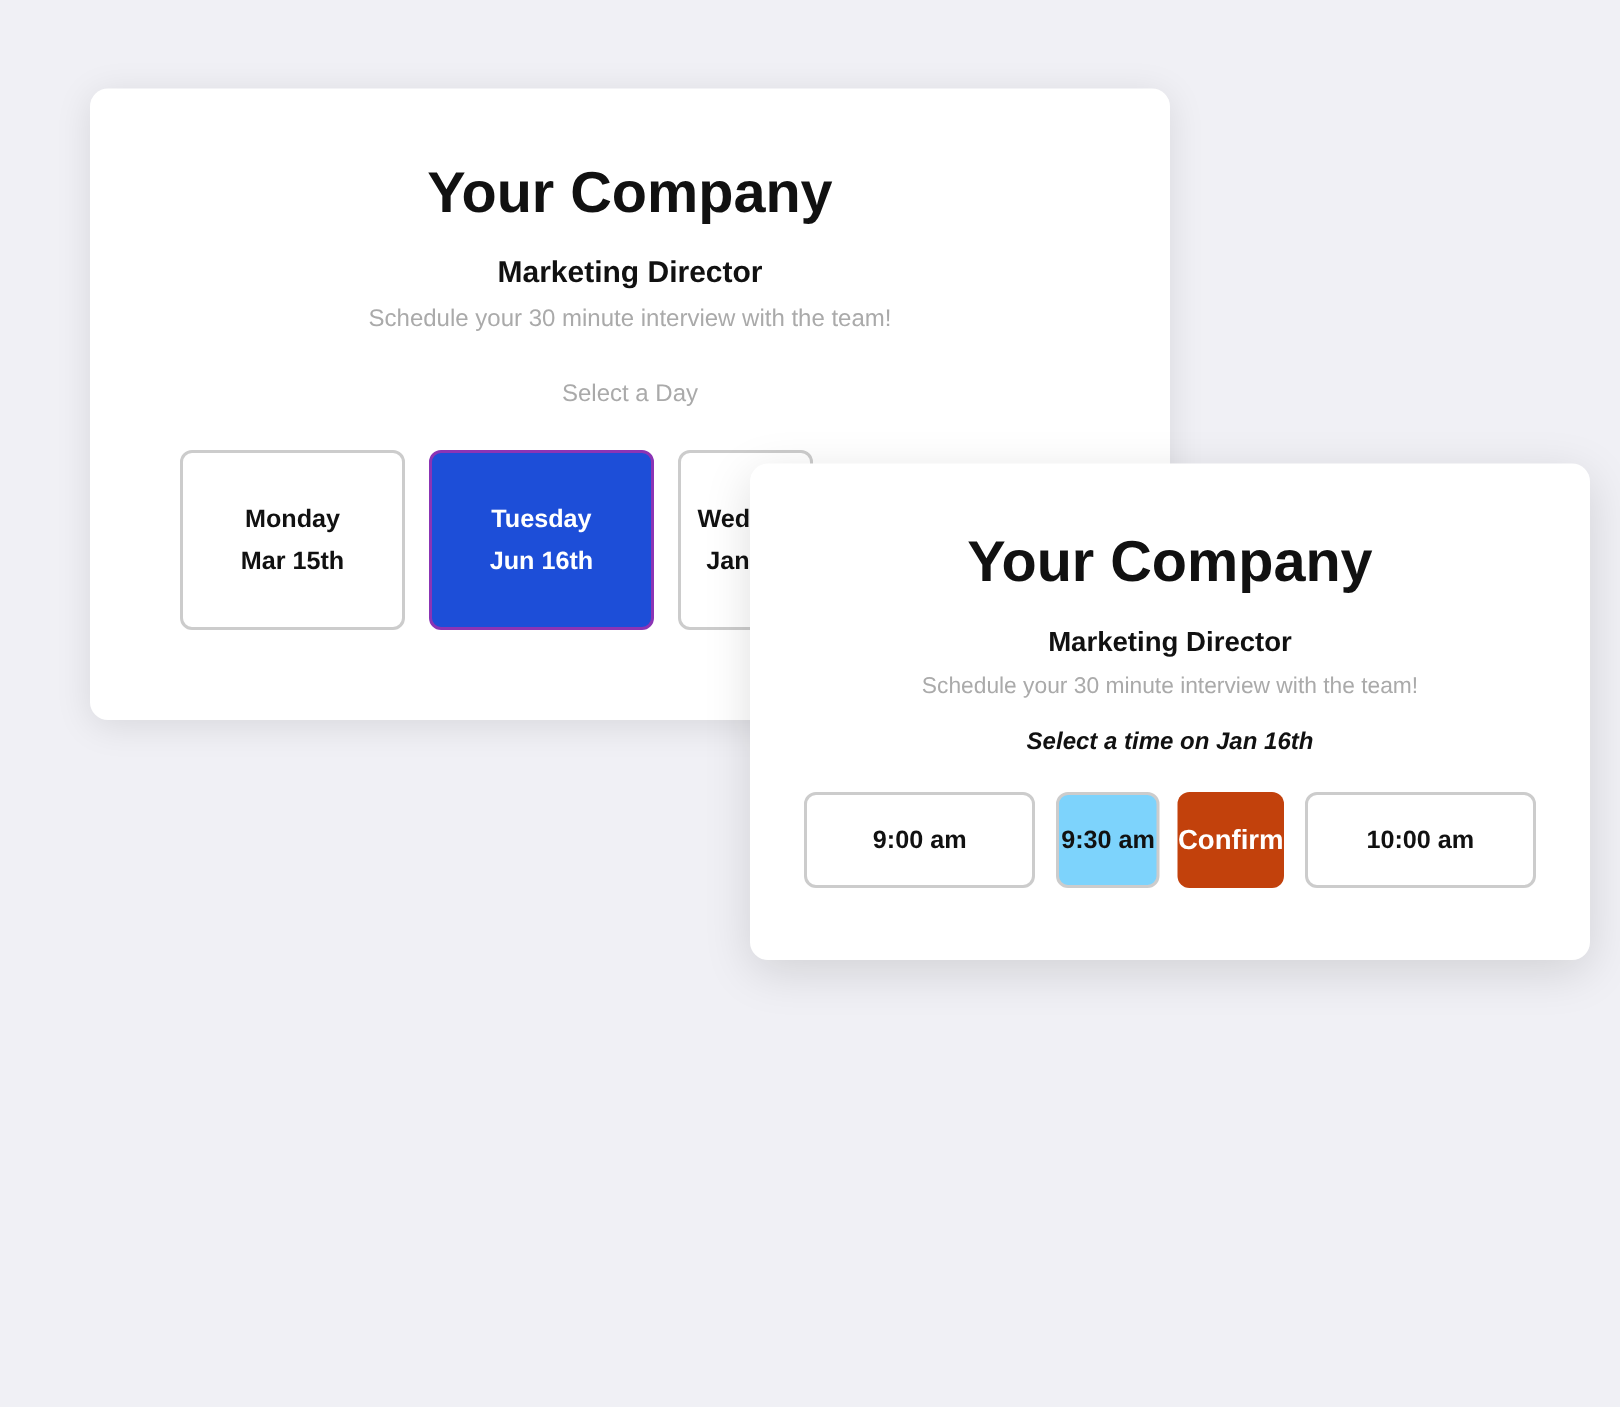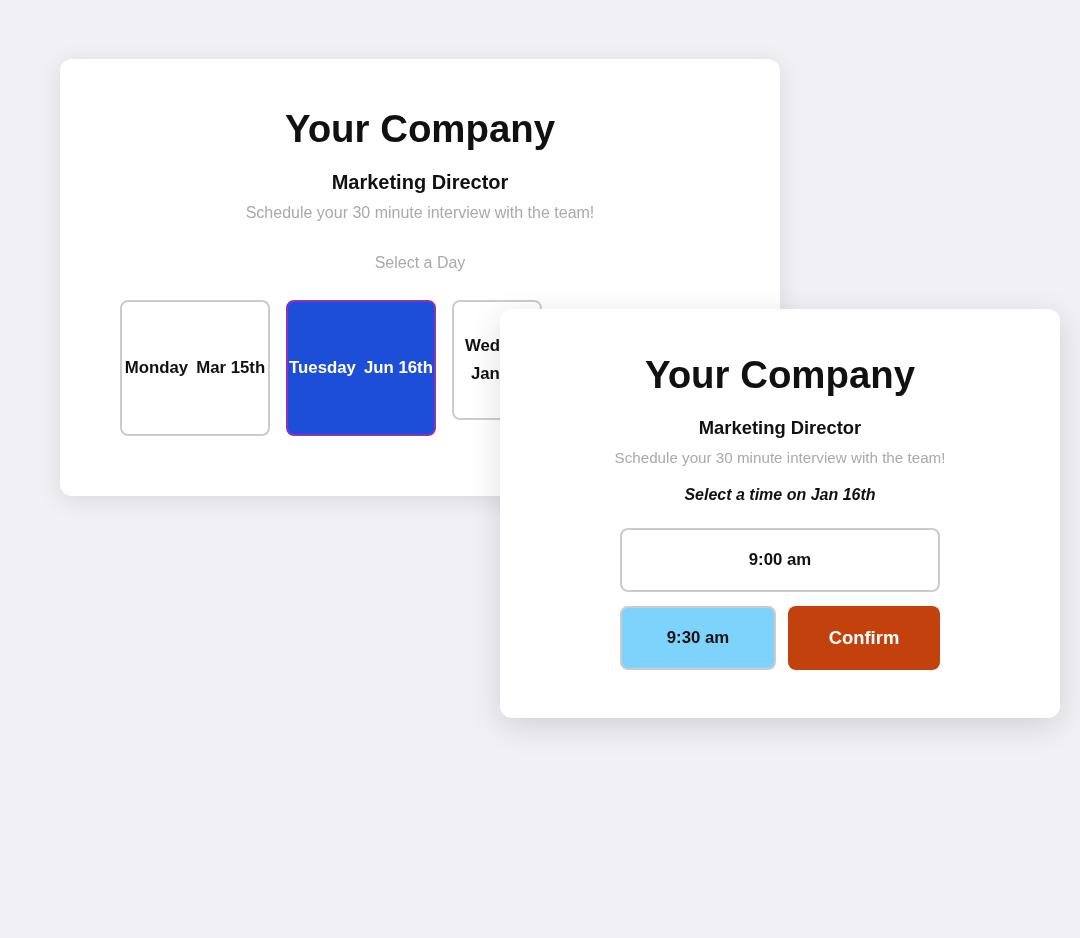--- a/index.html
+++ b/index.html
@@ -67,24 +67,24 @@
 
     .day-buttons {
       display: flex;
       gap: 16px;
       justify-content: flex-start;
       padding-left: 20px;
     }
 
     .day-btn {
       width: 150px;
-      height: 136px;
-      border-radius: 8px;
-      display: flex;
-      flex-direction: row;
+      height: 120px;
+      border-radius: 8px;
+      display: flex;
+      flex-direction: column;
       align-items: center;
       justify-content: center;
       font-size: 1.05rem;
       font-weight: 700;
       cursor: pointer;
       border: 2px solid #ccc;
       background: #fff;
       color: #111;
       gap: 8px;
     }
@@ -153,21 +153,21 @@
       font-size: 1rem;
       font-weight: 600;
       text-align: center;
       color: #111;
       margin-bottom: 24px;
       font-style: italic;
     }
 
     .time-slots {
       display: flex;
-      flex-direction: column;
+      flex-direction: row;
       gap: 14px;
       align-items: center;
     }
 
     .time-btn {
       width: 100%;
       max-width: 320px;
       height: 64px;
       border-radius: 8px;
       border: 2px solid #ccc;
@@ -257,16 +257,19 @@
 
       <div class="time-slot-row">
         <button class="time-btn-half">
           <span>9:30 am</span>
         </button>
         <button class="confirm-btn">
           <span>Confirm</span>
         </button>
       </div>
 
+      <button class="time-btn">
+        <span>10:00 am</span>
+      </button>
     </div>
   </div>
 
 </div>
 
 </body></html>

